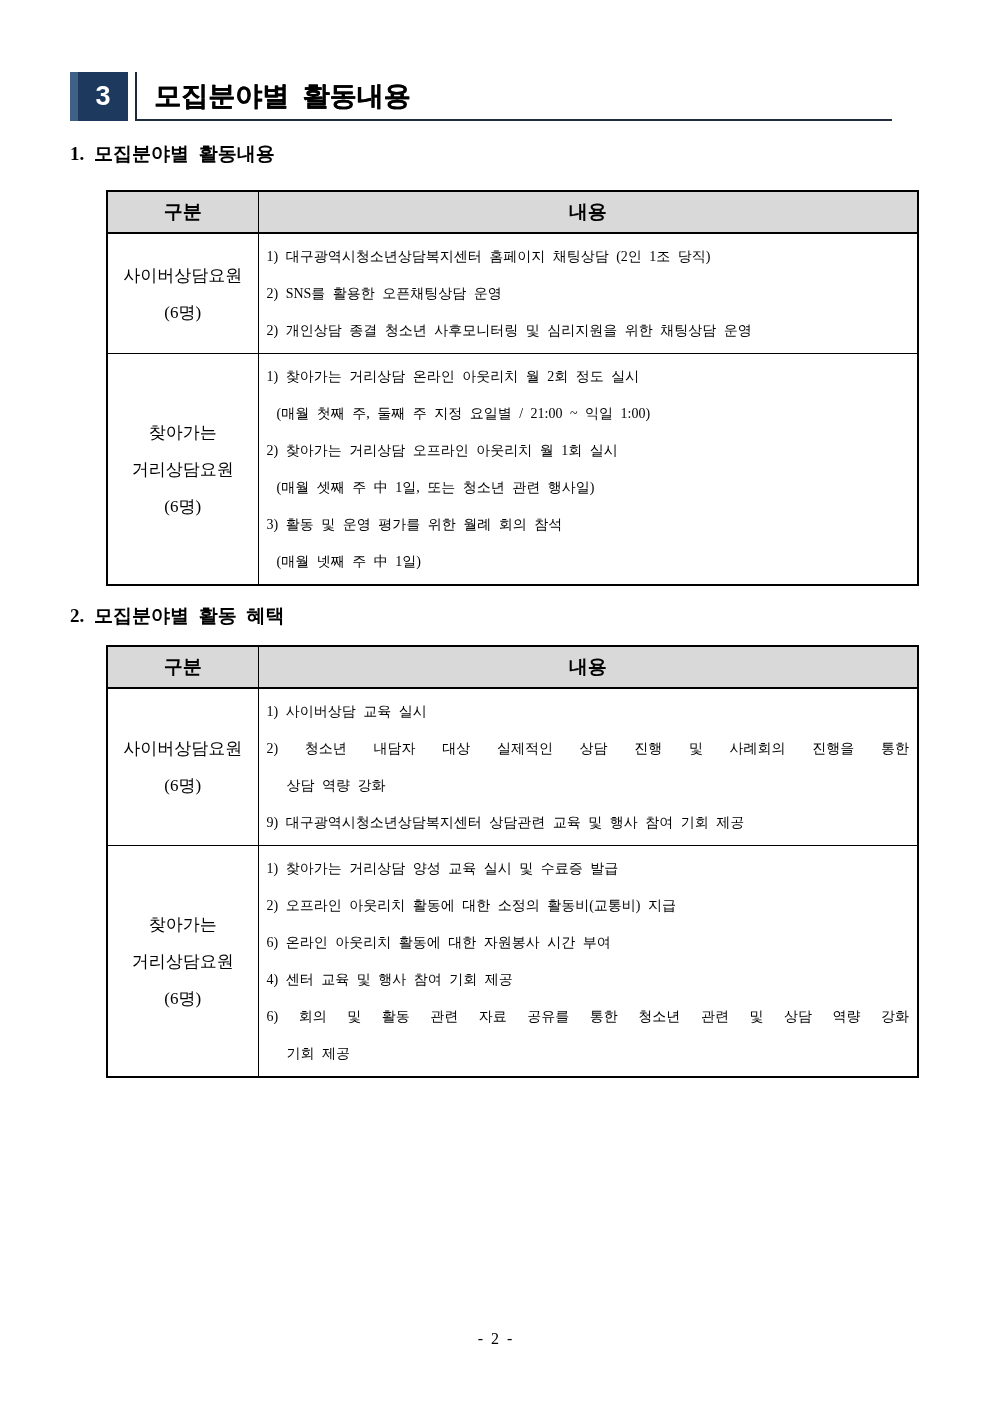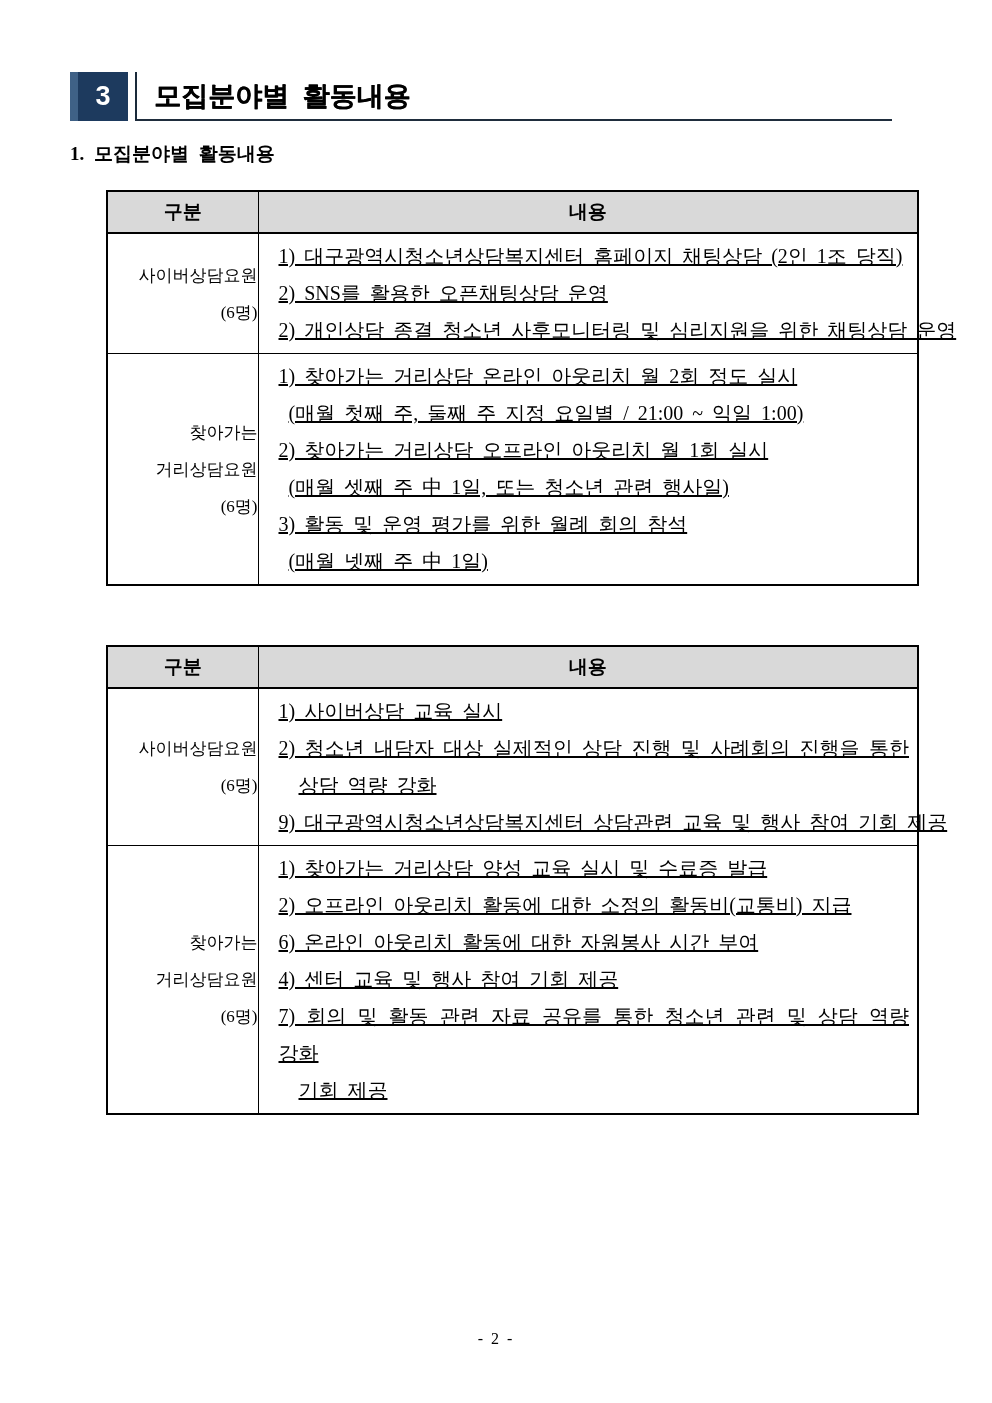--- a/index.html
+++ b/index.html
@@ -68,29 +68,28 @@
   .content-table thead th {
     background: #d9d9d9;
     border-bottom: 2px solid #000;
     height: 42px;
     font-size: 19px; font-weight: bold;
     text-align: center; vertical-align: middle;
     word-spacing: 4px;
     margin-top: 40px;
   }
   .label-cell {
-    text-align: right; vertical-align: middle;
+    text-align: center; vertical-align: middle;
     font-size: 17px;
   }
   .label-line { line-height: 37px; }
   .content-cell {
     vertical-align: middle;
-    padding: 4px 8px 4px 20px;
-    font-size: 20px;
-    text-decoration: underline;
+    padding: 4px 8px 4px 8px;
+    font-size: 14px;
   }
   .content-line { line-height: 37px; word-spacing: 4px; white-space: nowrap; }
   .content-line.indent-1 { padding-left: 10px; }
   .content-line.indent-2 { padding-left: 20px; }
   .content-line.justify {
     white-space: normal;
     text-align: justify;
     text-align-last: justify;
   }
 
@@ -151,20 +150,21 @@
             <div class="content-line indent-1">(매월 첫째 주, 둘째 주 지정 요일별 / 21:00 ~ 익일 1:00)</div>
             <div class="content-line indent-0">2) 찾아가는 거리상담 오프라인 아웃리치 월 1회 실시</div>
             <div class="content-line indent-1">(매월 셋째 주 中 1일, 또는 청소년 관련 행사일)</div>
             <div class="content-line indent-0">3) 활동 및 운영 평가를 위한 월례 회의 참석</div>
             <div class="content-line indent-1">(매월 넷째 주 中 1일)</div>
           </td>
         </tr>
       </tbody>
   </table>
 
+  <div class="section-heading heading-2">2. 모집분야별 활동 혜택</div>
 
   <table class="content-table table-2">
     <colgroup>
         <col class="c1">
         <col class="c2">
       </colgroup>
     <thead>
       <tr>
         <th>구분</th>
         <th>내용</th>
@@ -187,21 +187,21 @@
           <td class="label-cell">
             <div class="label-line">찾아가는</div>
             <div class="label-line">거리상담요원</div>
             <div class="label-line">(6명)</div>
           </td>
           <td class="content-cell">
             <div class="content-line indent-0">1) 찾아가는 거리상담 양성 교육 실시 및 수료증 발급</div>
             <div class="content-line indent-0">2) 오프라인 아웃리치 활동에 대한 소정의 활동비(교통비) 지급</div>
             <div class="content-line indent-0">6) 온라인 아웃리치 활동에 대한 자원봉사 시간 부여</div>
             <div class="content-line indent-0">4) 센터 교육 및 행사 참여 기회 제공</div>
-            <div class="content-line indent-0 justify">7) 회의 및 활동 관련 자료 공유를 통한 청소년 관련 및 상담 역량 강화</div>
+            <div class="content-line indent-0 justify">6) 회의 및 활동 관련 자료 공유를 통한 청소년 관련 및 상담 역량 강화</div>
             <div class="content-line indent-2">기회 제공</div>
           </td>
         </tr>
       </tbody>
   </table>
 
   <div class="page-footer">- 2 -</div>
 
 </div>
 

